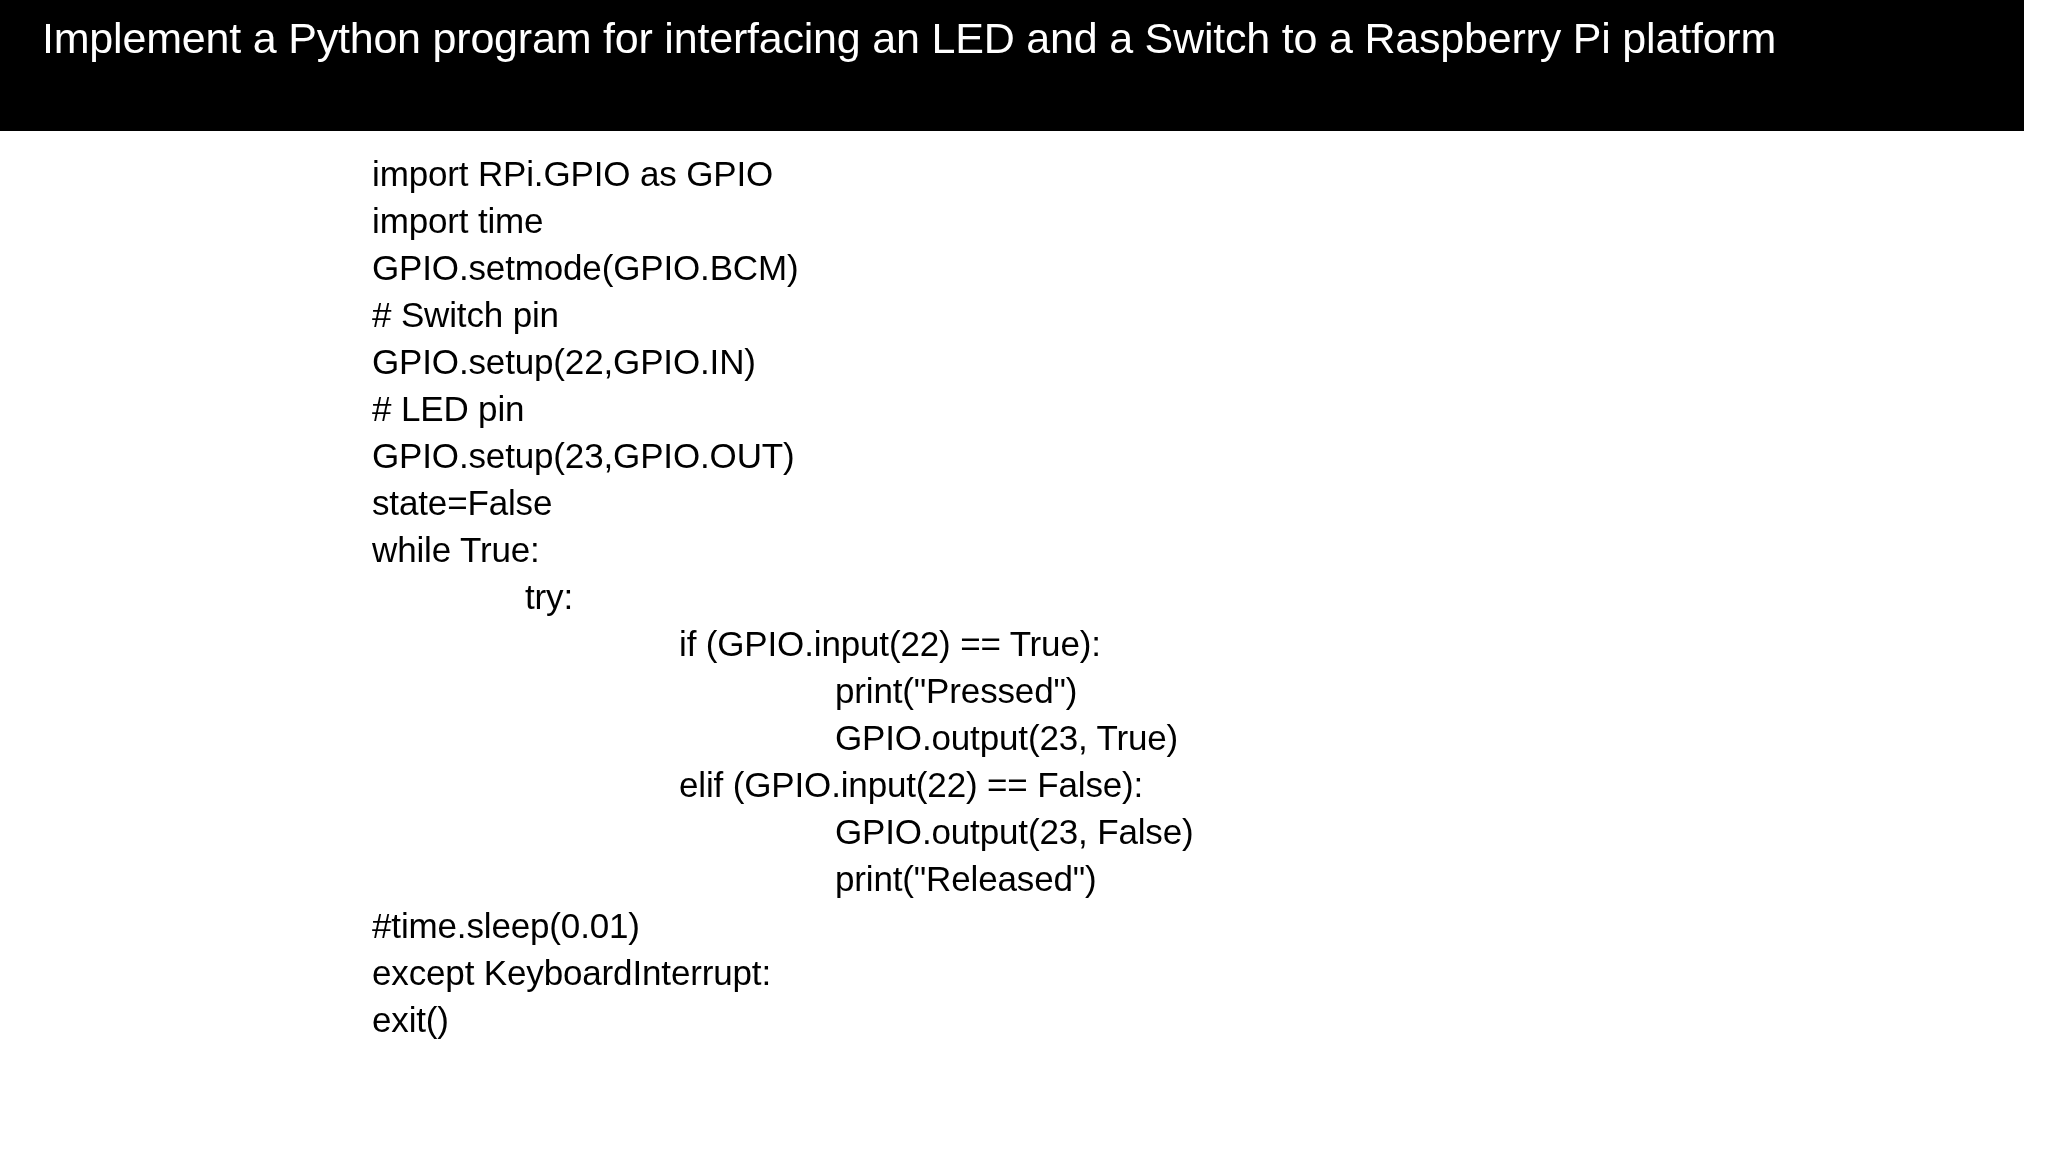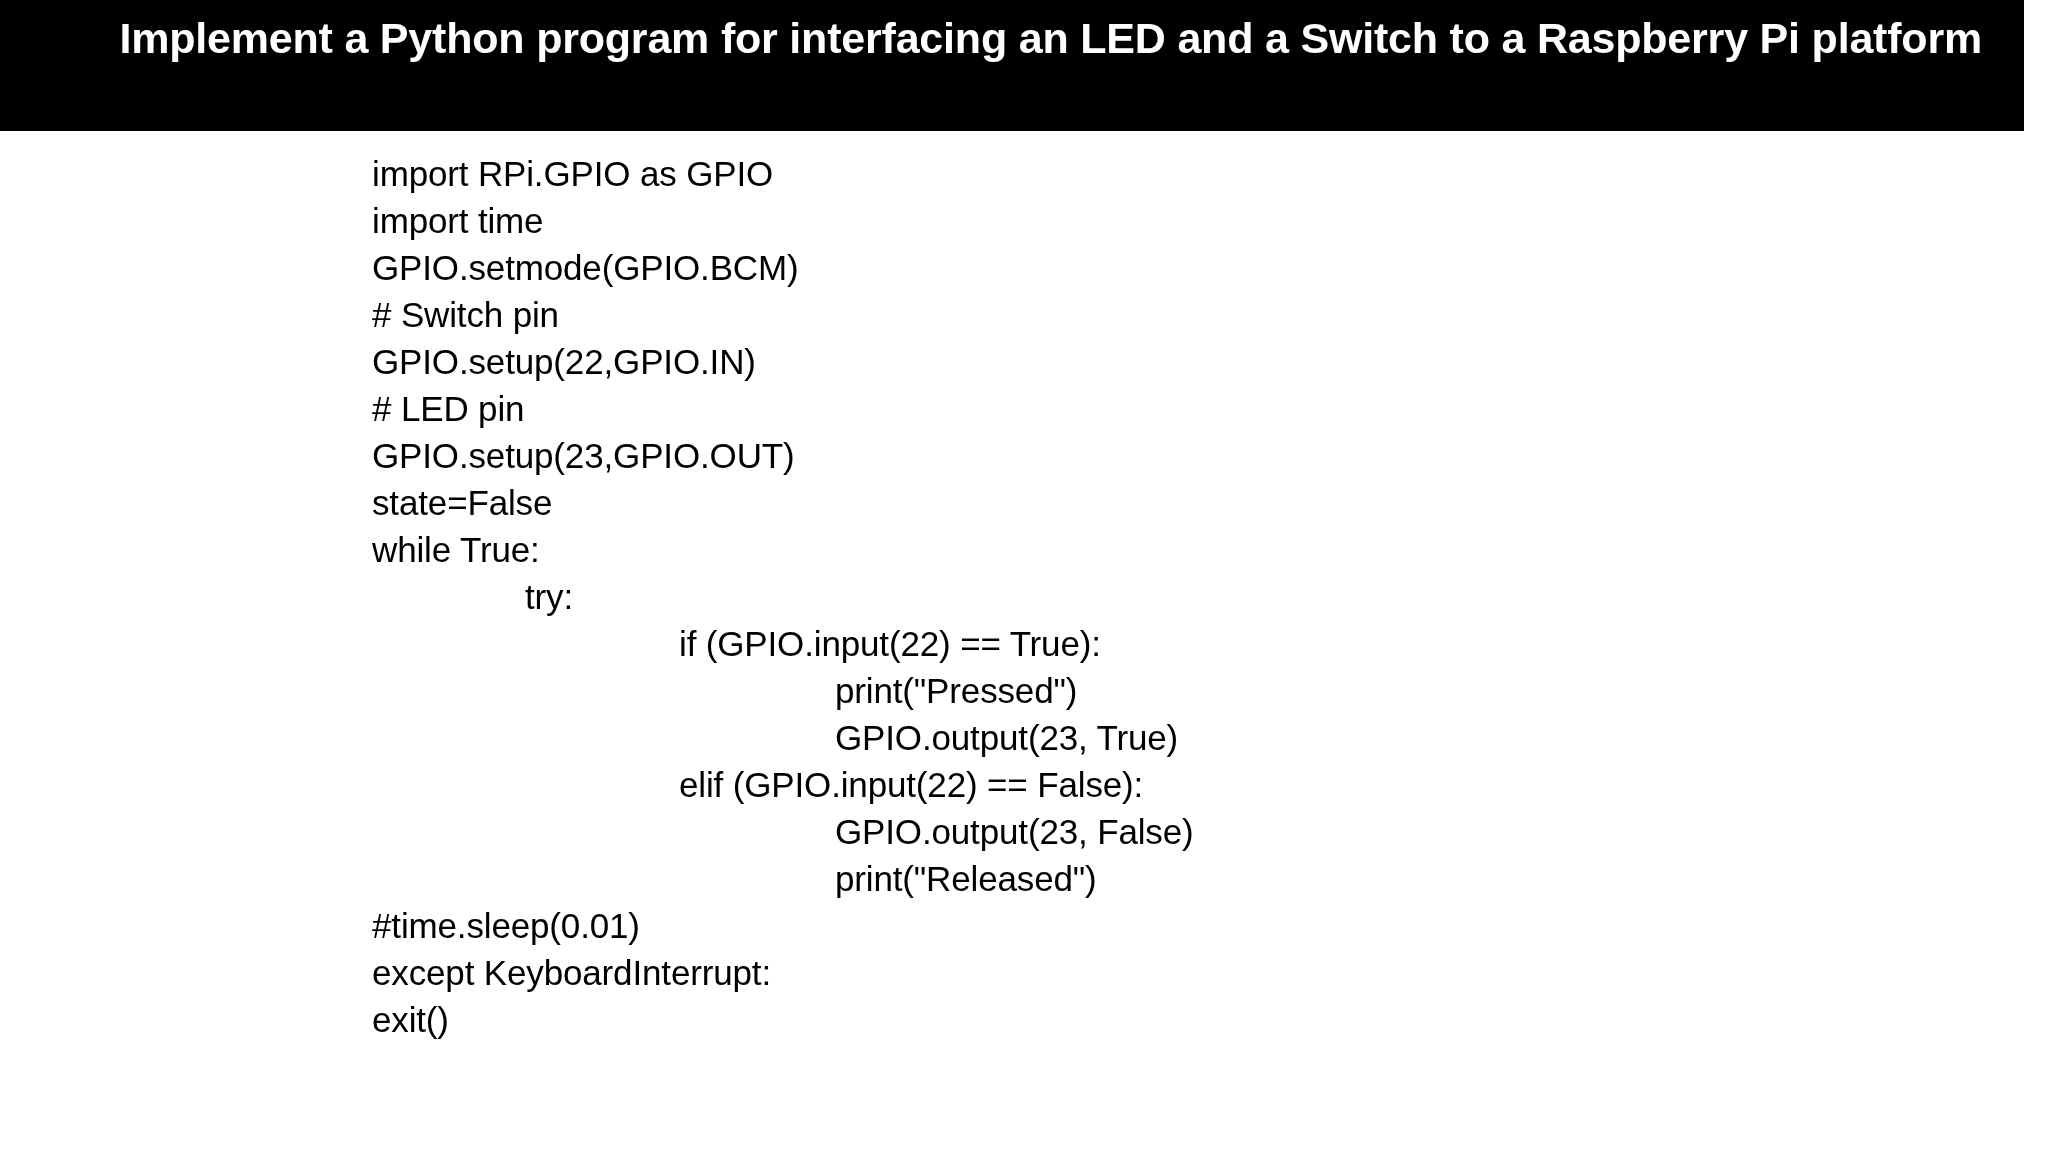--- a/index.html
+++ b/index.html
@@ -26,25 +26,24 @@
     box-sizing: border-box;
   }
   #title-text {
     position: absolute;
     left: 42px;
     top: 9px;
     width: 1940px;
     color: #ffffff;
     font-family: "Liberation Sans", sans-serif;
     font-size: 43px;
-    font-weight: bold;
+    font-weight: normal;
     letter-spacing: -0.2px;
     white-space: nowrap;
     line-height: 58px;
-    text-align: right;
   }
 
   
   #code-block {
     position: absolute;
     left: 0;
     top: 150px;
     width: 2048px;
     height: 900px;
   }

